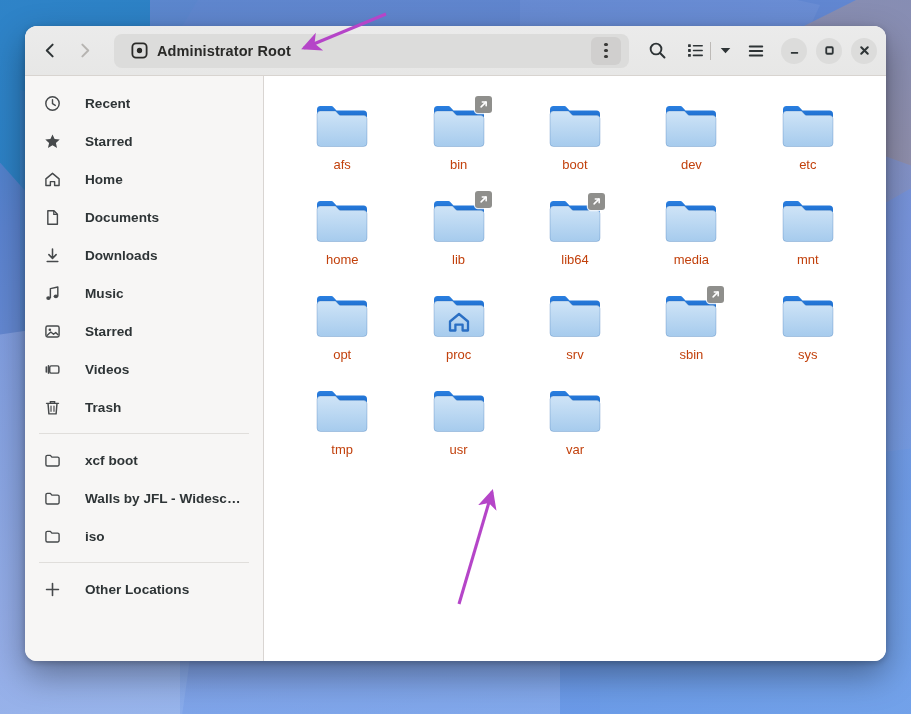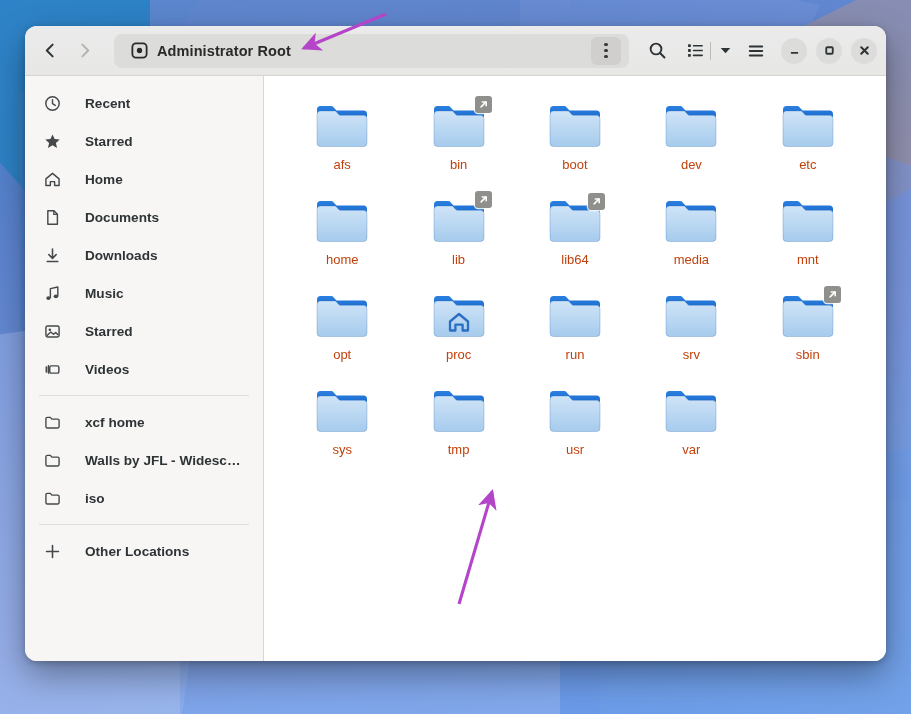--- a/index.html
+++ b/index.html
@@ -396,30 +396,41 @@
         <div class="side-item">
           <span class="sico">
             <svg width="17" height="17" viewBox="0 0 16 16">
                 <rect x="5.4" y="4.6" width="8.6" height="6.8" rx="1.4" fill="none" stroke="#46494b" stroke-width="1.35"></rect>
                 <path d="M4.2 4.6 V11.4 M2.2 5.6 V10.4" stroke="#46494b" stroke-width="1.5" stroke-linecap="round"></path>
               </svg>
           </span>
           <span class="slabel">Videos</span>
         </div>
 
+        <div class="side-item">
+          <span class="sico">
+            <svg width="17" height="17" viewBox="0 0 16 16">
+                <path d="M2.4 4.1 H13.6" stroke="#46494b" stroke-width="1.35" stroke-linecap="round"></path>
+                <path d="M6 4 V2.6 H10 V4" fill="none" stroke="#46494b" stroke-width="1.3"></path>
+                <path d="M3.8 4.3 L4.6 14 H11.4 L12.2 4.3" fill="none" stroke="#46494b" stroke-width="1.35" stroke-linejoin="round"></path>
+                <path d="M6.6 6.6 V11.6 M9.4 6.6 V11.6" stroke="#46494b" stroke-width="1.1" stroke-linecap="round"></path>
+              </svg>
+          </span>
+          <span class="slabel">Trash</span>
+        </div>
 
         <div class="side-sep"></div>
 
         <div class="side-item">
           <span class="sico">
             <svg width="17" height="17" viewBox="0 0 16 16">
                 <path d="M1.8 4.6 a1.4 1.4 0 0 1 1.4-1.4 H6 l1.4 1.6 h5.4 a1.4 1.4 0 0 1 1.4 1.4 v5.6 a1.4 1.4 0 0 1 -1.4 1.4 H3.2 a1.4 1.4 0 0 1 -1.4 -1.4 Z" fill="none" stroke="#46494b" stroke-width="1.3" stroke-linejoin="round"></path>
               </svg>
           </span>
-          <span class="slabel">xcf home</span>
+          <span class="slabel">xcf boot</span>
         </div>
 
         <div class="side-item">
           <span class="sico">
             <svg width="17" height="17" viewBox="0 0 16 16">
                 <path d="M1.8 4.6 a1.4 1.4 0 0 1 1.4-1.4 H6 l1.4 1.6 h5.4 a1.4 1.4 0 0 1 1.4 1.4 v5.6 a1.4 1.4 0 0 1 -1.4 1.4 H3.2 a1.4 1.4 0 0 1 -1.4 -1.4 Z" fill="none" stroke="#46494b" stroke-width="1.3" stroke-linejoin="round"></path>
               </svg>
           </span>
           <span class="slabel">Walls by JFL - Widescreen (...</span>
         </div>
@@ -756,44 +767,20 @@
         <path class="f-gloss" d="M2 12.5 a3.5 3.5 0 0 1 3.5-3.5 H20.5 L23.8 12.6 a2 2 0 0 0 1.55 .75 H48.5 a3.5 3.5 0 0 1 3.5 3.5 V20 H2 Z" opacity="0"></path>
         <g class="home-badge" style="">
           <path d="M18 29.5 L27 22 L36 29.5 V38.5 H30.6 V32.6 H23.4 V38.5 H18 Z" fill="none" stroke="#2a6fc4" stroke-width="2.3" stroke-linejoin="round"></path>
         </g>
       </svg>
 
     </div>
     <div class="flabel">proc</div>
   </div>
 
-  <div class="fitem">
-    <div class="ficon-wrap">
-      <svg class="folder" viewBox="0 0 54 48">
-        <defs>
-                    <linearGradient id="fg13" x1="0" y1="0" x2="0" y2="1">
-                      <stop offset="0" stop-color="#cfe4f7"></stop>
-                      <stop offset="1" stop-color="#a6cbed"></stop>
-                    </linearGradient>
-                    <linearGradient id="fg13t" x1="0" y1="0" x2="0" y2="1">
-                      <stop offset="0" stop-color="#2a7fe0"></stop>
-                      <stop offset="1" stop-color="#1e6fd0"></stop>
-                    </linearGradient>
-                  </defs>
-        <path class="f-tab" d="M2 7.5 a3.5 3.5 0 0 1 3.5-3.5 H16.5 a2 2 0 0 1 1.55 .75 L21.5 8.6 H48.5 a3.5 3.5 0 0 1 3.5 3.5 V15 H2 Z" fill="url(#fg13t)"></path>
-        <path class="f-body" d="M2 12.5 a3.5 3.5 0 0 1 3.5-3.5 H20.5 L23.8 12.6 a2 2 0 0 0 1.55 .75 H48.5 a3.5 3.5 0 0 1 3.5 3.5 V41 a3.5 3.5 0 0 1 -3.5 3.5 H5.5 A3.5 3.5 0 0 1 2 41 Z" fill="url(#fg13)" stroke="rgba(40,100,170,.30)" stroke-width=".9"></path>
-        <path class="f-gloss" d="M2 12.5 a3.5 3.5 0 0 1 3.5-3.5 H20.5 L23.8 12.6 a2 2 0 0 0 1.55 .75 H48.5 a3.5 3.5 0 0 1 3.5 3.5 V20 H2 Z" opacity="0"></path>
-        <g class="home-badge" style="display:none">
-          <path d="M18 29.5 L27 22 L36 29.5 V38.5 H30.6 V32.6 H23.4 V38.5 H18 Z" fill="none" stroke="#2a6fc4" stroke-width="2.3" stroke-linejoin="round"></path>
-        </g>
-      </svg>
-
-    </div>
-    <div class="flabel">run</div>
-  </div>
 
   <div class="fitem">
     <div class="ficon-wrap">
       <svg class="folder" viewBox="0 0 54 48">
         <defs>
                     <linearGradient id="fg15" x1="0" y1="0" x2="0" y2="1">
                       <stop offset="0" stop-color="#cfe4f7"></stop>
                       <stop offset="1" stop-color="#a6cbed"></stop>
                     </linearGradient>
                     <linearGradient id="fg15t" x1="0" y1="0" x2="0" y2="1">

